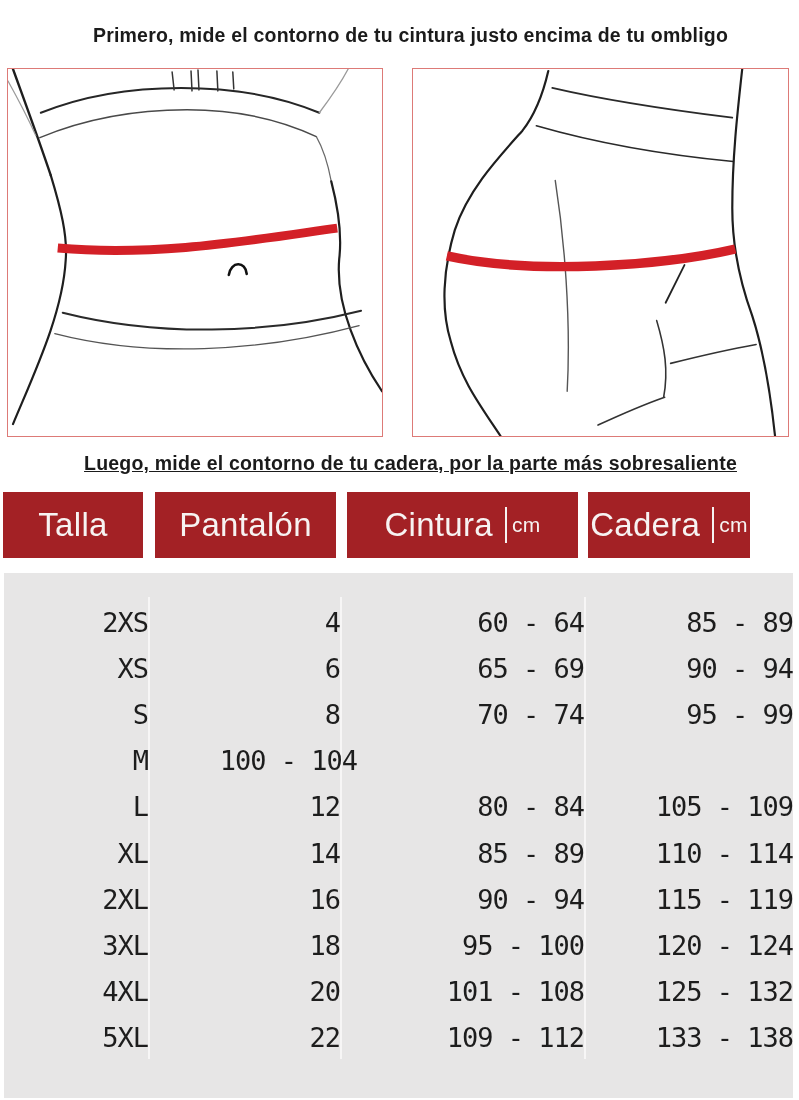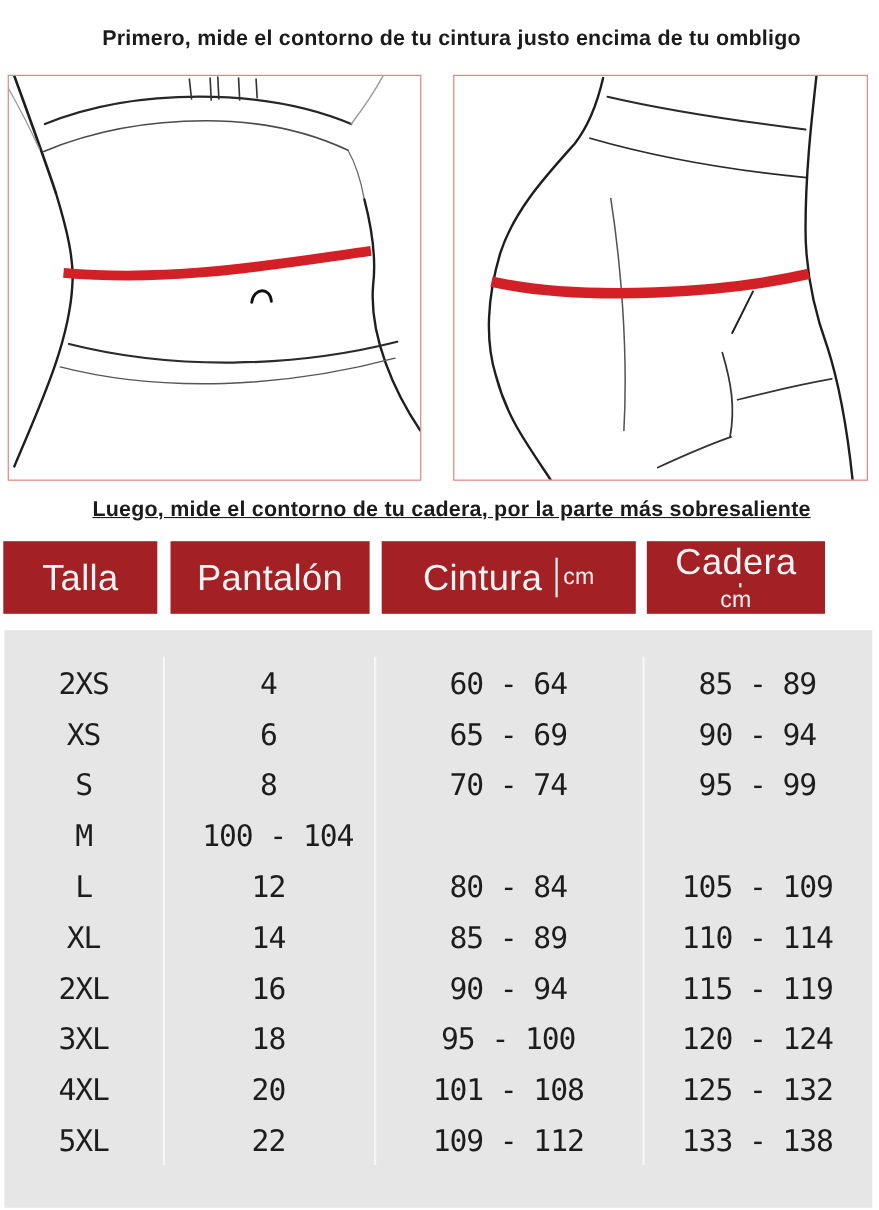--- a/index.html
+++ b/index.html
@@ -29,21 +29,21 @@
   .figure svg{display:block;width:100%;height:100%;}
 
   .hdr-block{
     position:absolute;top:492px;height:66px;background:var(--header-red);
     display:flex;align-items:center;justify-content:center;
     color:#f7f3f2;font-size:33px;font-weight:400;letter-spacing:.3px;
   }
   .hdr-talla{left:3px;width:140px;}
   .hdr-pantalon{left:155px;width:181px;}
   .hdr-cintura{left:347px;width:231px;}
-  .hdr-cadera{left:588px;width:162px;flex-direction:column;}
+  .hdr-cadera{left:588px;width:162px;}
   .hdr-pipe{
     display:inline-block;width:2px;height:36px;background:#f7f3f2;
     margin-left:12px;margin-right:5px;vertical-align:-7px;
   }
   .hdr-unit{font-size:21px;font-weight:400;}
 
   .table-body{
     position:absolute;left:4px;top:573px;width:789px;height:525px;
     background:var(--table-bg);
   }
@@ -55,21 +55,21 @@
   .divider-3{left:580px;}
   .rows{
     position:absolute;left:0;top:26px;width:789px;
     display:flex;flex-direction:column;
   }
   .row{
     display:flex;height:46.2px;align-items:center;
     font-family:"DejaVu Sans Mono",monospace;
     font-size:27px;color:var(--ink);letter-spacing:-1px;
   }
-  .cell{text-align:center;}
+  .cell{text-align:right;}
   .cell-talla{width:144px;}
   .cell-pantalon{width:192px;}
   .cell-cintura{width:244px;}
   .cell-cadera{width:209px;}
 
   .sketch{fill:none;stroke-linecap:round;stroke-linejoin:round;}
   .tape{fill:none;stroke:var(--tape-red);stroke-linecap:butt;}
 </style>
 </head>
 <body>

